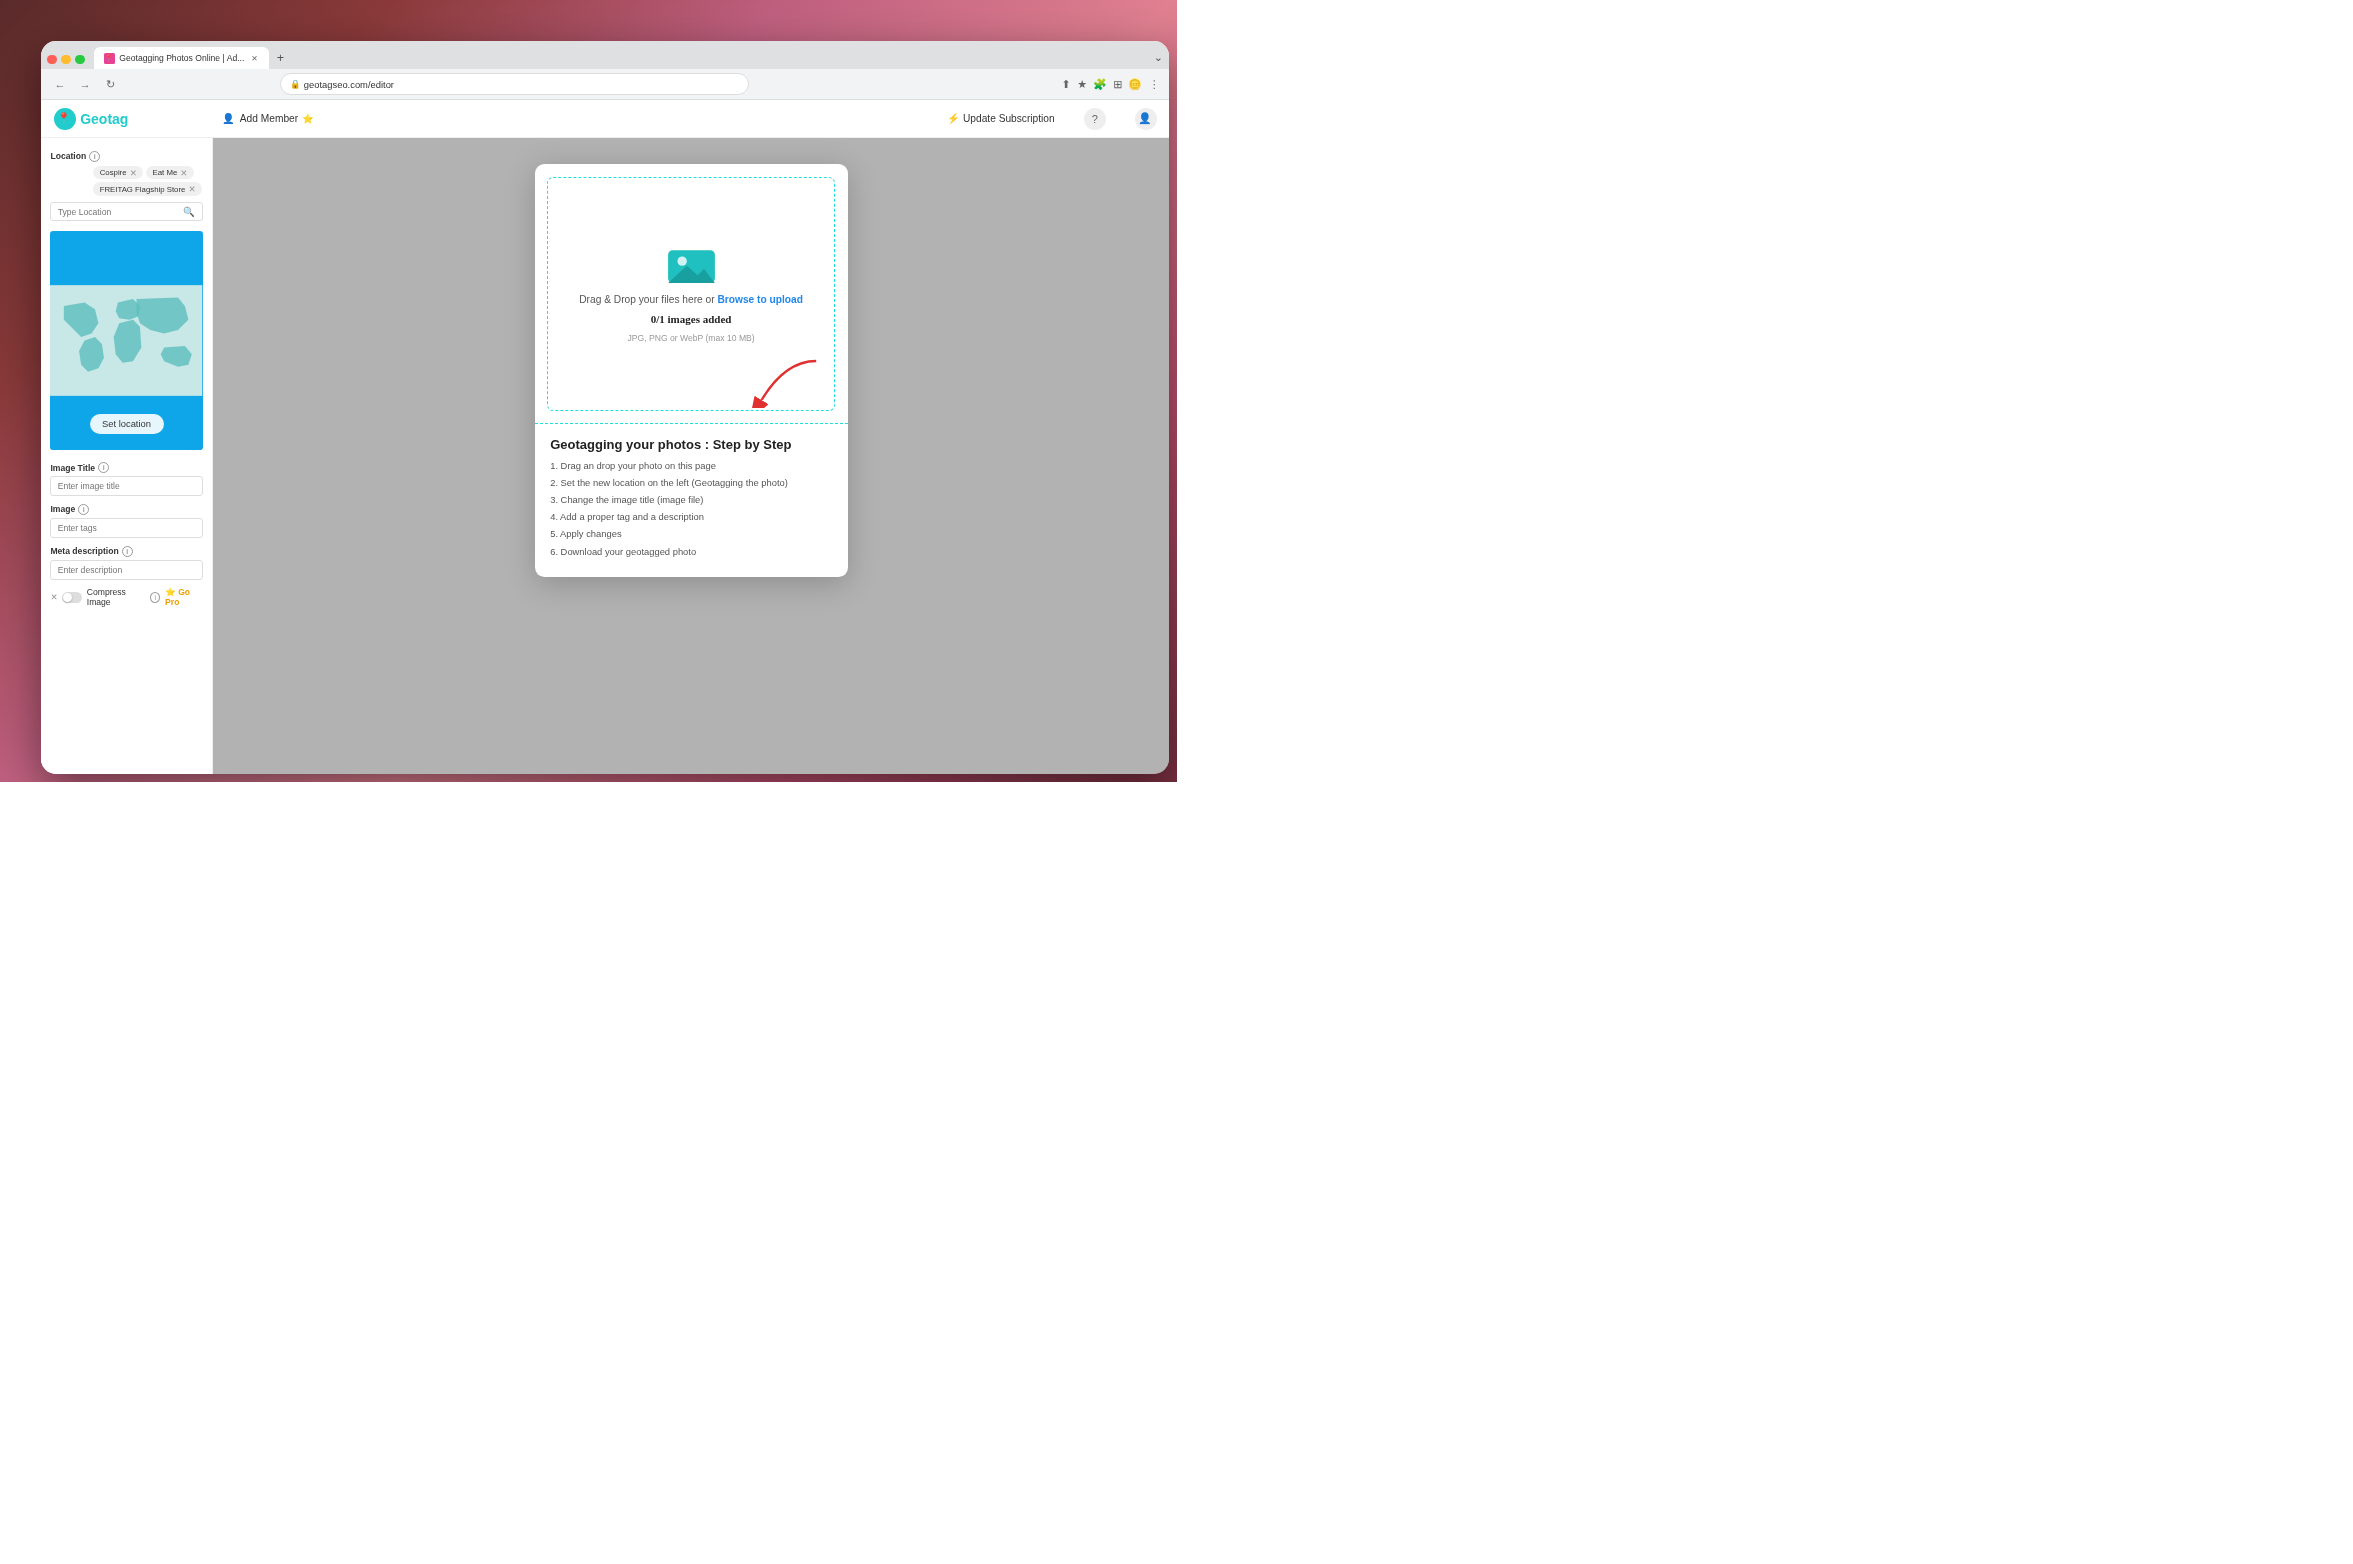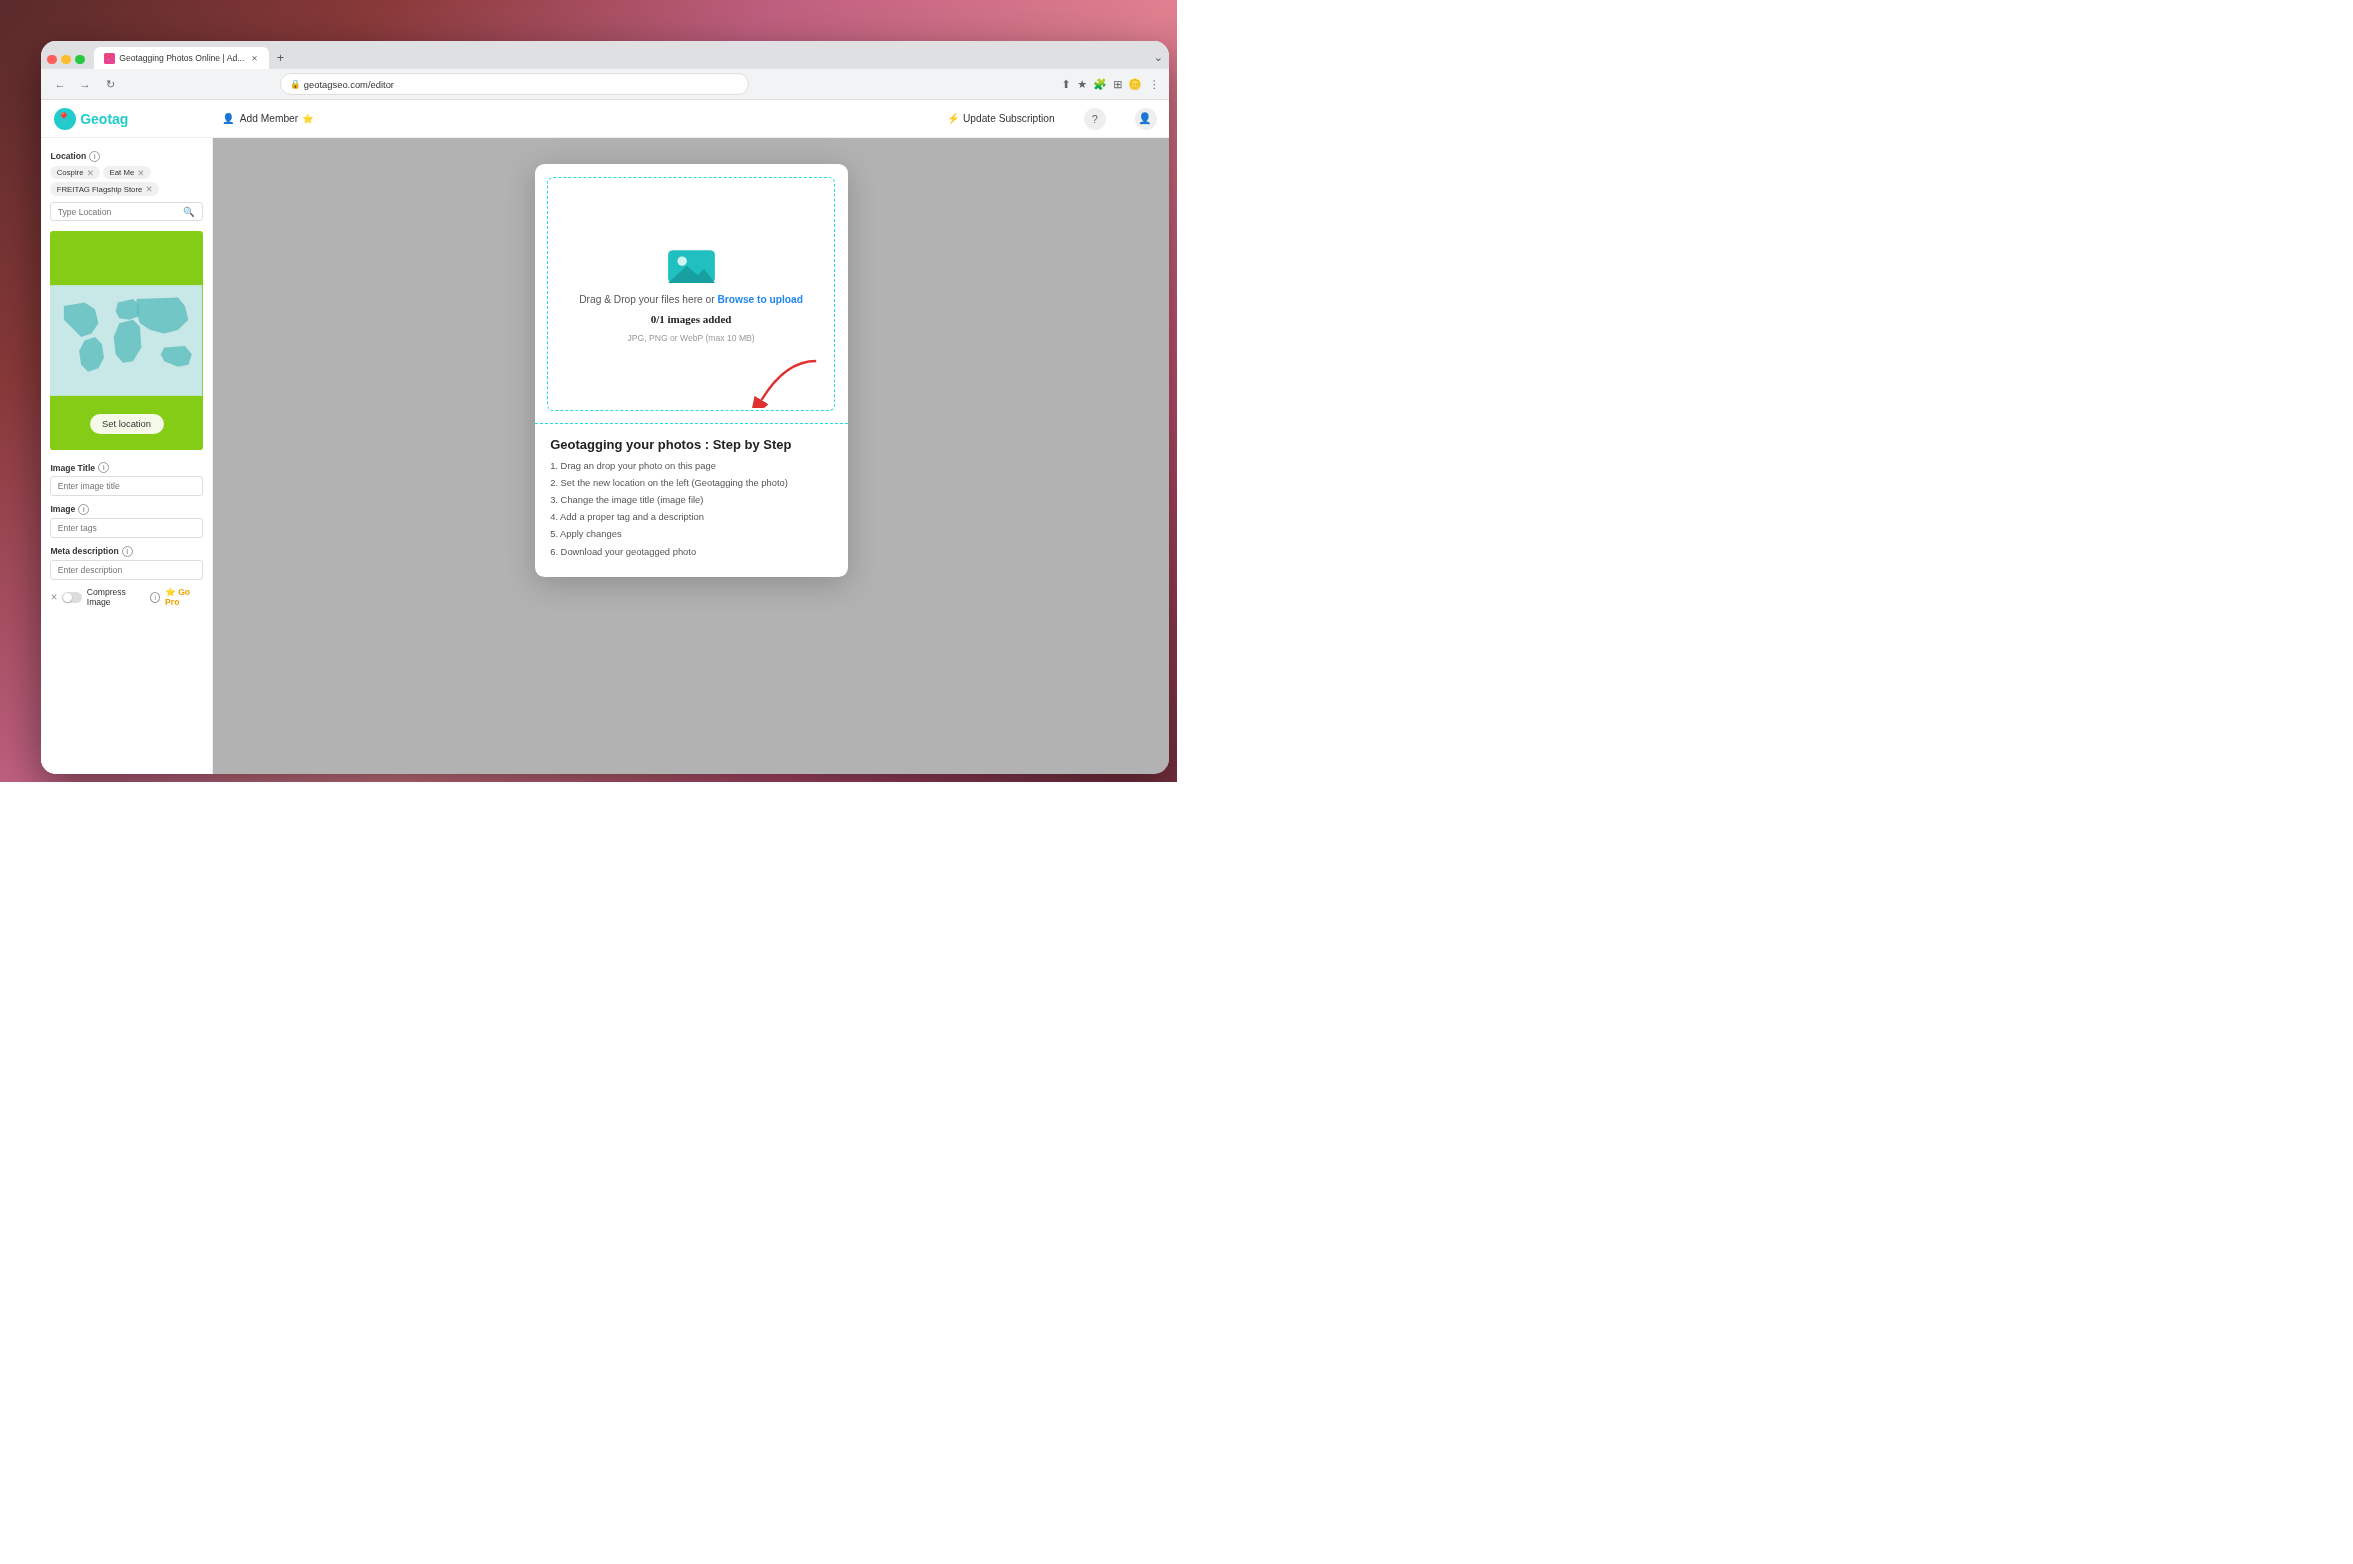--- a/index.html
+++ b/index.html
@@ -226,20 +226,21 @@
       border-radius: 50%;
       border: 0.8px solid #999;
       display: flex; align-items: center; justify-content: center;
       font-size: 7px; color: #999;
     }
     .location-tags {
       display: flex;
       flex-wrap: wrap;
       gap: 3.1px;
       margin-bottom: 6.3px;
+      margin-left: 43px;
     }
     .location-tag {
       background: #f0f0f0;
       border-radius: 9.4px;
       padding: 1.6px 6.3px;
       font-size: 7.8px;
       color: #333;
       display: flex;
       align-items: center;
       gap: 3.1px;
@@ -265,21 +266,21 @@
       color: #999;
       width: 100%;
       background: transparent;
     }
     .search-icon-sm { font-size: 9.4px; color: #999; }
 
     
     .map-area {
       width: 100%;
       height: 219px;
-      background: #84cc16;
+      background: #0ea5e9;
       border-radius: 3.1px;
       margin-bottom: 12.5px;
       position: relative;
       overflow: hidden;
     }
     .set-location-btn {
       position: absolute;
       bottom: 15.6px;
       left: 50%;
       transform: translateX(-50%);

